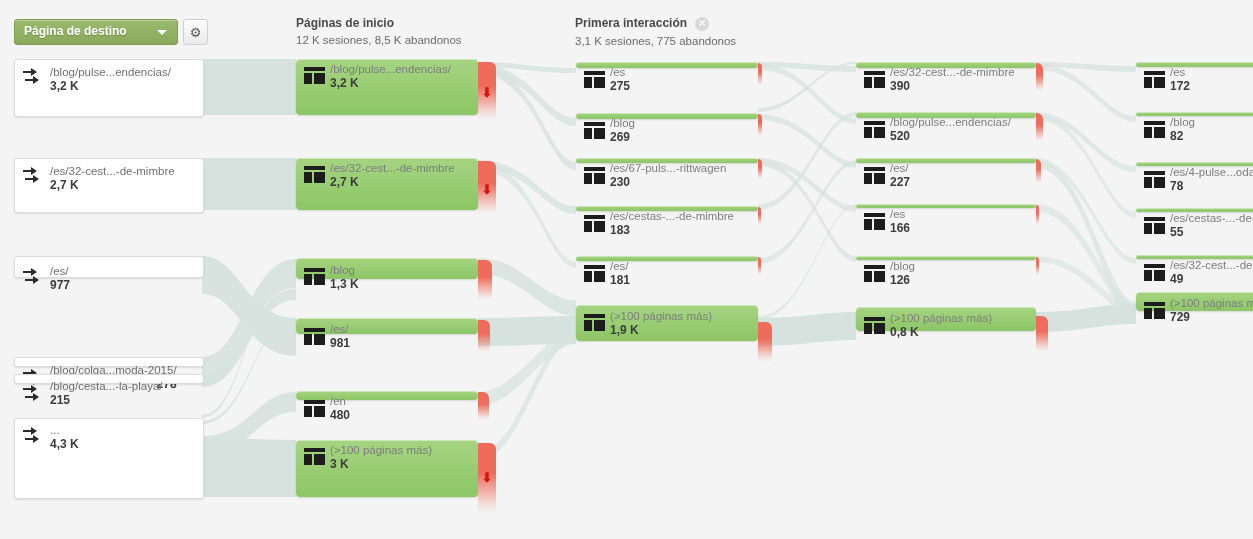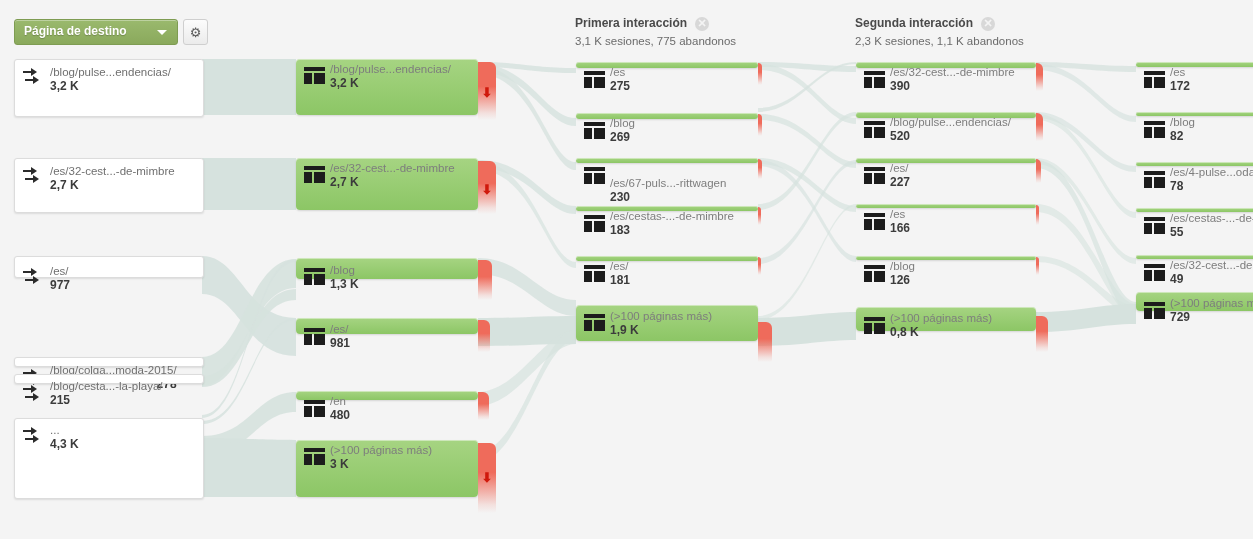--- a/index.html
+++ b/index.html
@@ -101,31 +101,29 @@
 <div id="canvas">
 
   <div class="dim-select">
     <span class="lbl">Página de destino</span>
     <span class="caret"></span>
   </div>
   <div class="gear-btn">
     <span class="g">⚙</span>
   </div>
 
+  <div class="col-head" style="left:296px;">
+    <div class="t">Páginas de inicio</div>
+    <div class="s">12 K sesiones, 8,5 K abandonos</div>
+  </div>
   <div class="col-head" style="left:575px;">
     <div class="t">
       <span>Primera interacción</span><span class="close-x">✕</span>
     </div>
     <div class="s">3,1 K sesiones, 775 abandonos</div>
-  </div>
-  <div class="col-head" style="left:855px;">
-    <div class="t">
-      <span>Segunda interacción</span><span class="close-x">✕</span>
-    </div>
-    <div class="s">2,3 K sesiones, 1,1 K abandonos</div>
   </div>
 
   <svg id="bands" viewBox="0 0 1253 539" xmlns="http://www.w3.org/2000/svg">
     <g fill="#d6e2de" stroke="none">
 
       <path d="M202,59 L296,59 L296,115 L202,115 Z"></path>
       <path d="M202,158 L296,158 L296,210 L202,210 Z"></path>
 
       <path d="M202,256 C240,256 245,318 296,318 L296,356 C245,356 240,294 202,294 Z" opacity="0.95"></path>
 
@@ -437,21 +435,21 @@
     <div class="bar" style="height:5px;"></div>
     <div class="ico" style="top:9px;">
       <svg class="pgicon" viewBox="0 0 21 17">
           <g fill="#1c1c1c">
             <rect x="0" y="0" width="21" height="4"></rect>
             <rect x="0" y="6" width="8" height="11"></rect>
             <rect x="10" y="6" width="11" height="11"></rect>
           </g>
         </svg>
     </div>
-    <div class="txt" style="top:3px;margin-top:15px;">
+    <div class="txt" style="top:3px;">
       <div class="u">/es/67-puls...-rittwagen</div>
       <div class="v">230</div>
     </div>
   </div>
   <div class="drop" style="left:758px;top:159px;width:4px;height:20px;"></div>
 
   <div class="node page" style="left:576px;top:206px;width:182px;">
     <div class="bar" style="height:5px;"></div>
     <div class="ico" style="top:9px;">
       <svg class="pgicon" viewBox="0 0 21 17">

